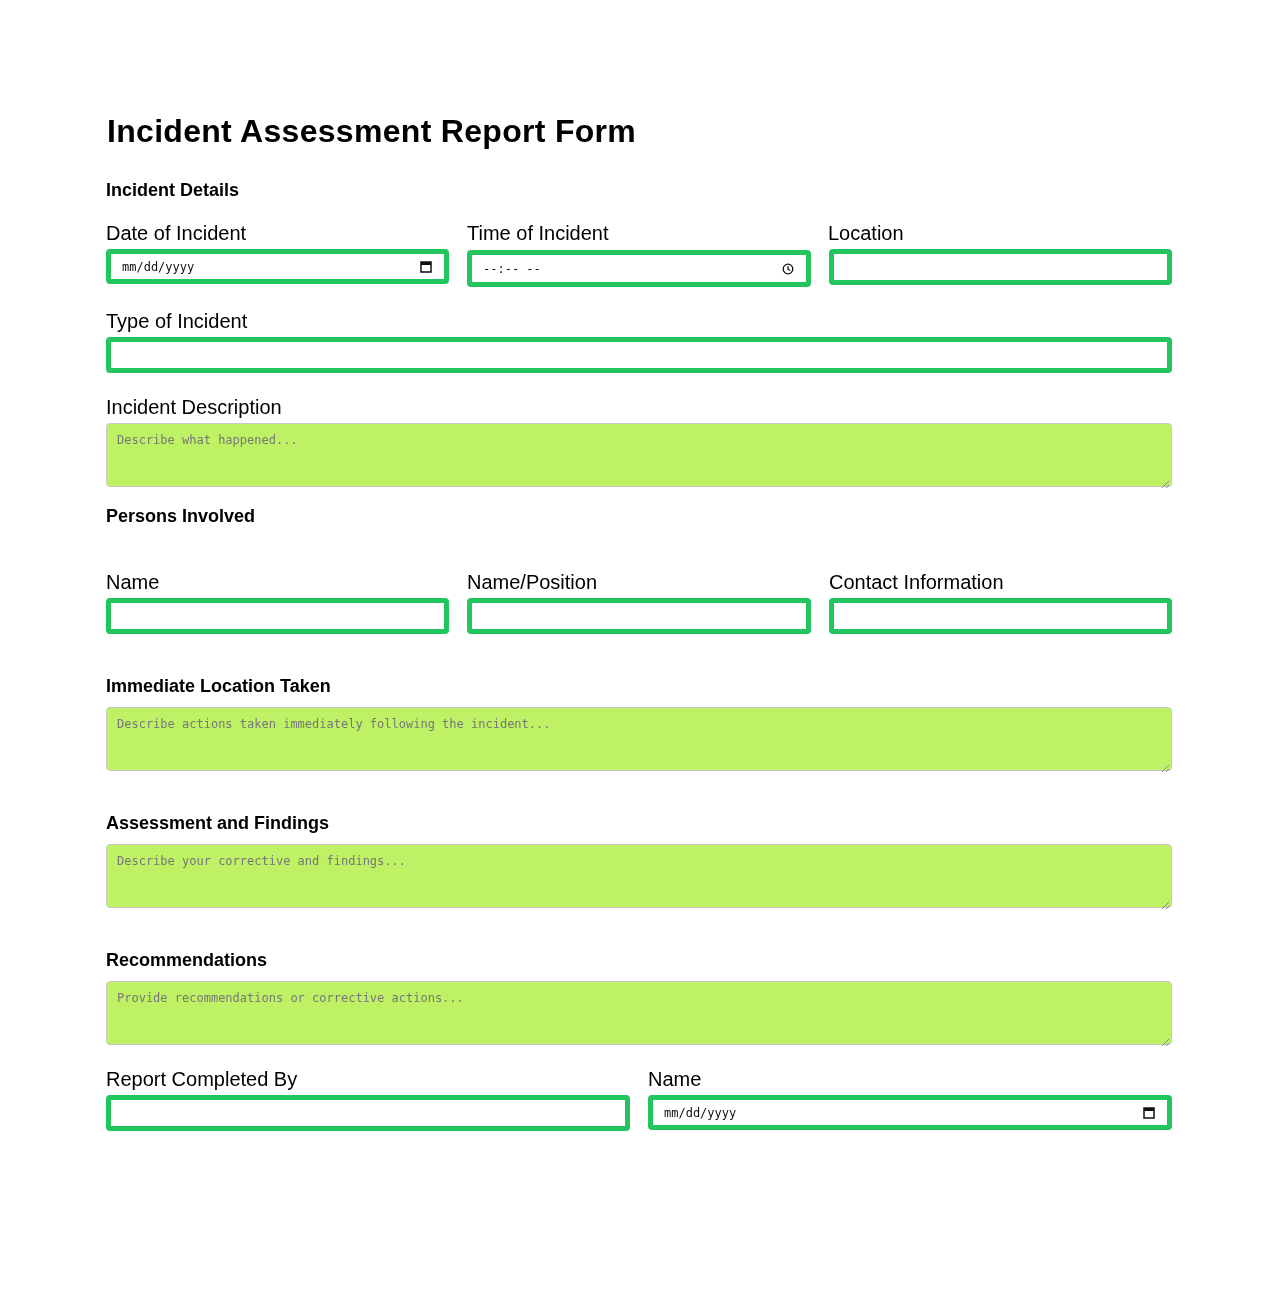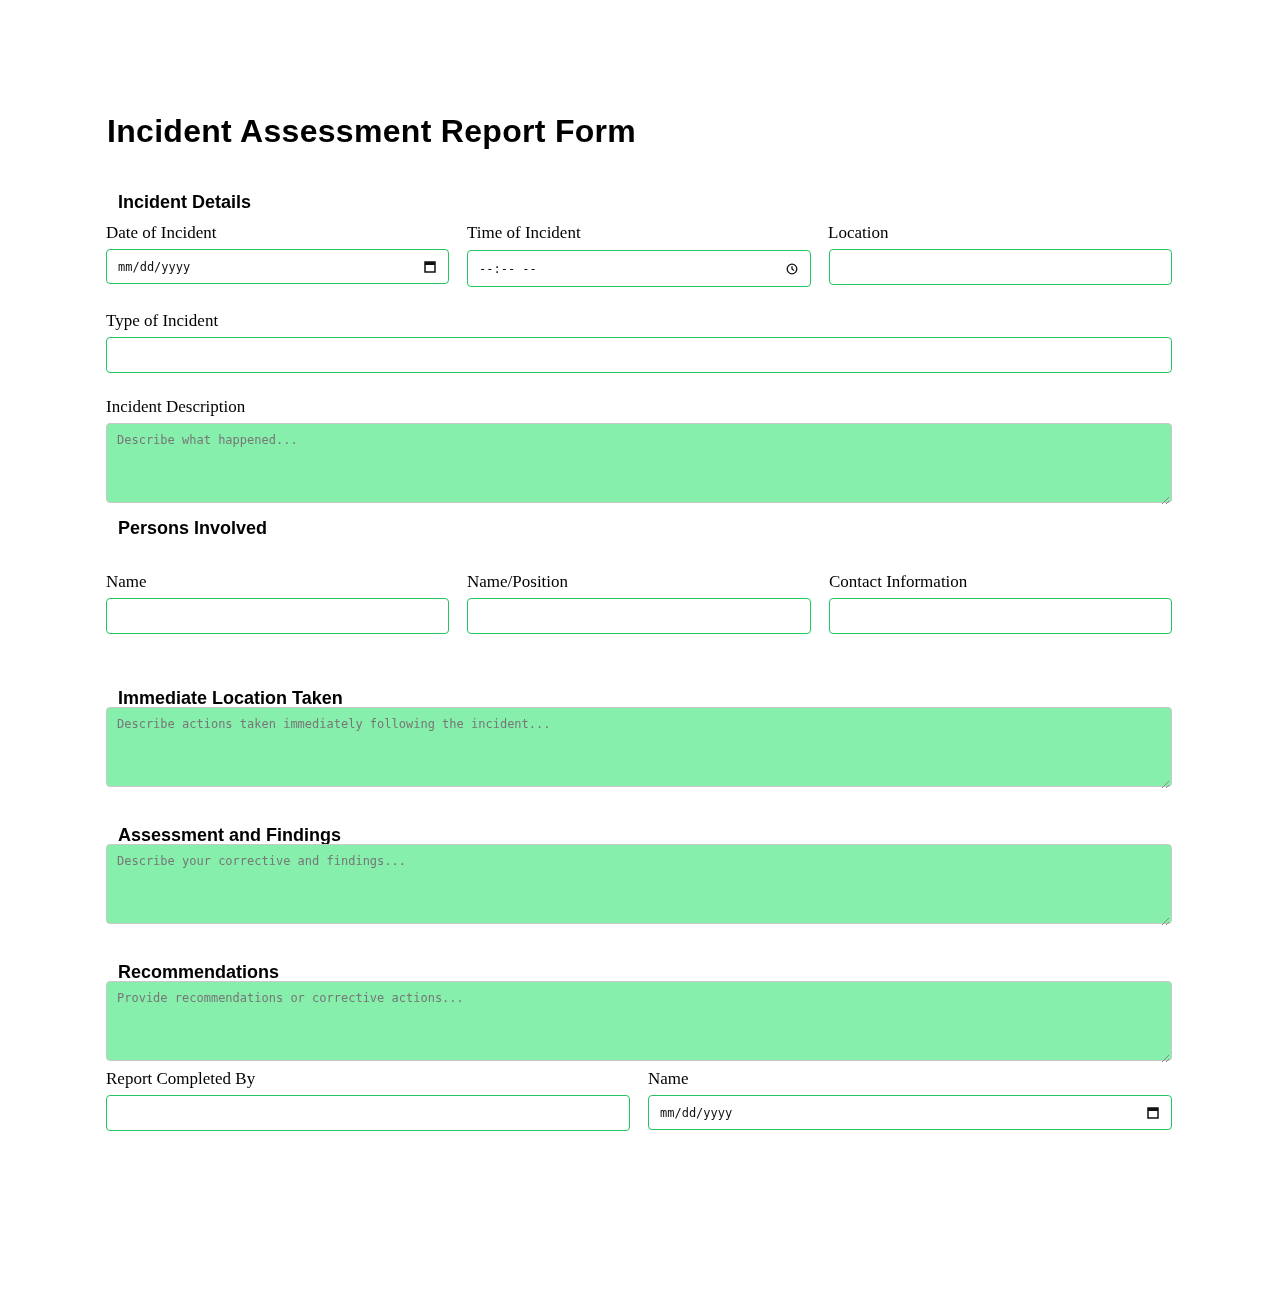--- a/index.html
+++ b/index.html
@@ -24,36 +24,35 @@
       margin: 1px;
       font-size: 32px;
       font-weight: bold;
       letter-spacing: 0.3px;
       line-height: 40px;
       white-space: nowrap;
     }
     h2 {
       position: absolute;
       left: 0;
-      margin: 12px;
+      margin: 0;
       font-size: 18px;
       font-weight: bold;
       line-height: 22px;
       white-space: nowrap;
     }
     .label {
       position: absolute;
-      font-size: 17px;
+      font-size: 20px;
       line-height: 20px;
       white-space: nowrap;
-      font-family: Liberation Serif, serif;
     }
     .field {
       position: absolute;
-      border: 1px solid #22c55e;
+      border: 5px solid #22c55e;
       border-radius: 4px;
       background: #fff;
       height: 36px;
     }
     .field .value {
       position: absolute;
       left: 11px;
       top: 50%;
       transform: translateY(-50%);
       font-family: "DejaVu Sans Mono", "Liberation Mono", monospace;
@@ -69,24 +68,24 @@
       width: 14px;
       height: 14px;
       display: flex;
       align-items: center;
       justify-content: center;
     }
     .textarea {
       position: absolute;
       left: 0;
       width: 1066px;
-      height: 80px;
+      height: 64px;
       border: 1px solid #c8c8c8;
       border-radius: 4px;
-      background: #86efac;
+      background: #bef264;
     }
     .textarea .ph {
       position: absolute;
       left: 10px;
       top: 9px;
       font-family: "DejaVu Sans Mono", "Liberation Mono", monospace;
       font-size: 12px;
       color: #777;
       white-space: nowrap;
     }

